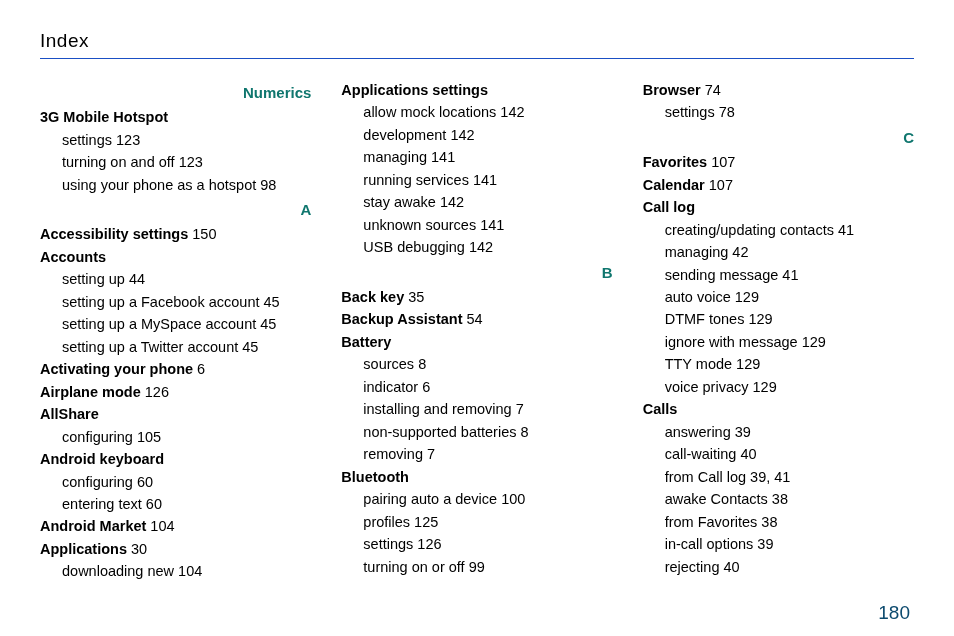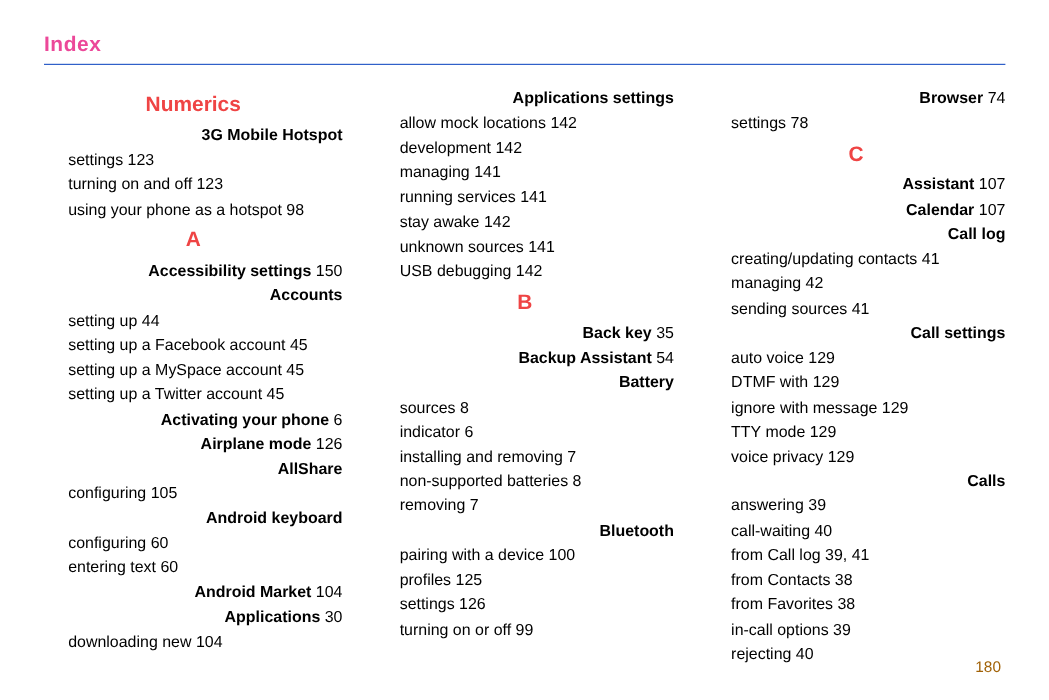--- a/index.html
+++ b/index.html
@@ -9,68 +9,67 @@
     }
     body {
       font-family: Arial, Helvetica, sans-serif;
       background: #fff;
       width: 954px;
       height: 636px;
       padding: 30px 40px 18px 40px;
       position: relative;
     }
     .page-title {
-      color: #ec4899;
-      font-weight: bold;
+      color: #000000;
+      font-weight: normal;
       font-size: 19px;
       letter-spacing: 0.5px;
       border-bottom: 1px solid #1a4fc4;
       padding-bottom: 6px;
       margin-bottom: 20px;
     }
     .columns {
       display: flex;
       gap: 30px;
     }
     .col {
       flex: 1;
       font-size: 14.5px;
       line-height: 1.55;
       color: #000;
     }
     .section-head {
-      color: #ef4444;
+      color: #0f766e;
       font-weight: bold;
-      text-align: center;
-      font-size: 19px;
+      text-align: right;
+      font-size: 15px;
       margin-bottom: 2px;
       margin-top: 2px;
     }
     .term {
       font-weight: bold;
     }
     .page-ref {
       font-weight: normal;
     }
     .entry {
       white-space: normal;
     }
     .sub {
       padding-left: 22px;
     }
     .term-line {
       padding-left: 0;
-      text-align: right;
     }
     .page-number {
       position: absolute;
-      bottom: 22px;
+      bottom: 12px;
       right: 44px;
-      font-size: 14px;
-      color: #a16207;
+      font-size: 19px;
+      color: #0c4a6e;
     }
   </style>
 </head>
 <body>
 
 <div class="page-title">Index</div>
 
 <div class="columns">
   <div class="col" id="col-0">
       <div class="section-head">Numerics</div>
@@ -108,45 +107,44 @@
       <div class="section-head">B</div>
       <div class="entry term-line"><span class="term">Back key</span><span class="page-ref"> 35</span></div>
       <div class="entry term-line"><span class="term">Backup Assistant</span><span class="page-ref"> 54</span></div>
       <div class="entry term-line"><span class="term">Battery</span></div>
       <div class="entry sub"><span>sources</span><span class="page-ref"> 8</span></div>
       <div class="entry sub"><span>indicator</span><span class="page-ref"> 6</span></div>
       <div class="entry sub"><span>installing and removing</span><span class="page-ref"> 7</span></div>
       <div class="entry sub"><span>non-supported batteries</span><span class="page-ref"> 8</span></div>
       <div class="entry sub"><span>removing</span><span class="page-ref"> 7</span></div>
       <div class="entry term-line"><span class="term">Bluetooth</span></div>
-      <div class="entry sub"><span>pairing with a device</span><span class="page-ref"> 100</span></div>
+      <div class="entry sub"><span>pairing auto a device</span><span class="page-ref"> 100</span></div>
       <div class="entry sub"><span>profiles</span><span class="page-ref"> 125</span></div>
       <div class="entry sub"><span>settings</span><span class="page-ref"> 126</span></div>
       <div class="entry sub"><span>turning on or off</span><span class="page-ref"> 99</span></div>
     </div>
   <div class="col" id="col-2">
       <div class="entry term-line"><span class="term">Browser</span><span class="page-ref"> 74</span></div>
       <div class="entry sub"><span>settings</span><span class="page-ref"> 78</span></div>
       <div class="section-head">C</div>
-      <div class="entry term-line"><span class="term">Assistant</span><span class="page-ref"> 107</span></div>
+      <div class="entry term-line"><span class="term">Favorites</span><span class="page-ref"> 107</span></div>
       <div class="entry term-line"><span class="term">Calendar</span><span class="page-ref"> 107</span></div>
       <div class="entry term-line"><span class="term">Call log</span></div>
       <div class="entry sub"><span>creating/updating contacts</span><span class="page-ref"> 41</span></div>
       <div class="entry sub"><span>managing</span><span class="page-ref"> 42</span></div>
-      <div class="entry sub"><span>sending sources</span><span class="page-ref"> 41</span></div>
-      <div class="entry term-line"><span class="term">Call settings</span></div>
+      <div class="entry sub"><span>sending message</span><span class="page-ref"> 41</span></div>
       <div class="entry sub"><span>auto voice</span><span class="page-ref"> 129</span></div>
-      <div class="entry sub"><span>DTMF with</span><span class="page-ref"> 129</span></div>
+      <div class="entry sub"><span>DTMF tones</span><span class="page-ref"> 129</span></div>
       <div class="entry sub"><span>ignore with message</span><span class="page-ref"> 129</span></div>
       <div class="entry sub"><span>TTY mode</span><span class="page-ref"> 129</span></div>
       <div class="entry sub"><span>voice privacy</span><span class="page-ref"> 129</span></div>
       <div class="entry term-line"><span class="term">Calls</span></div>
       <div class="entry sub"><span>answering</span><span class="page-ref"> 39</span></div>
       <div class="entry sub"><span>call-waiting</span><span class="page-ref"> 40</span></div>
       <div class="entry sub"><span>from Call log</span><span class="page-ref"> 39, 41</span></div>
-      <div class="entry sub"><span>from Contacts</span><span class="page-ref"> 38</span></div>
+      <div class="entry sub"><span>awake Contacts</span><span class="page-ref"> 38</span></div>
       <div class="entry sub"><span>from Favorites</span><span class="page-ref"> 38</span></div>
       <div class="entry sub"><span>in-call options</span><span class="page-ref"> 39</span></div>
       <div class="entry sub"><span>rejecting</span><span class="page-ref"> 40</span></div>
     </div>
 </div>
 
 <div class="page-number">180</div>
 
 </body></html>

